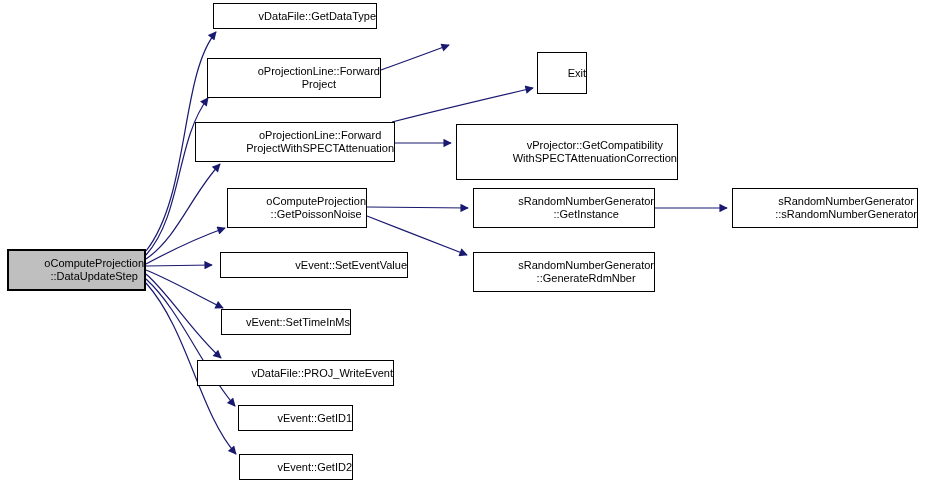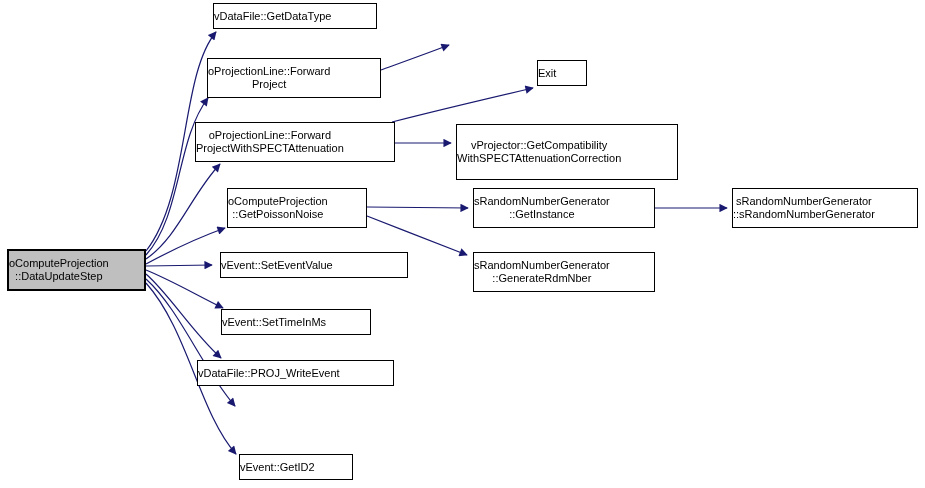--- a/index.html
+++ b/index.html
@@ -16,21 +16,21 @@
     left: 0; top: 0;
     width: 925px; height: 488px;
   }
   .node {
     position: absolute;
     box-sizing: border-box;
     background: #ffffff;
     border: 1px solid #000000;
     display: flex;
     align-items: center;
-    justify-content: flex-start;
+    justify-content: flex-end;
     text-align: center;
     color: #000000;
     font-size: 11px;
     line-height: 13px;
     cursor: pointer;
   }
   .node .lbl { white-space: pre-line; }
   .node.focus {
     background: #bfbfbf;
     border-width: 2px;
@@ -91,35 +91,38 @@
 
   <div class="node" style="left:227px;top:188px;width:140px;height:40px">
     <span class="lbl">oComputeProjection
 ::GetPoissonNoise</span>
   </div>
 
   <div class="node" style="left:220px;top:252px;width:188px;height:26px">
     <span class="lbl">vEvent::SetEventValue</span>
   </div>
 
-  <div class="node" style="left:221px;top:309px;width:150px;height:26px">
+  <div class="node" style="left:221px;top:309px;width:130px;height:26px">
     <span class="lbl">vEvent::SetTimeInMs</span>
   </div>
 
   <div class="node" style="left:197px;top:360px;width:197px;height:26px">
     <span class="lbl">vDataFile::PROJ_WriteEvent</span>
   </div>
 
+  <div class="node" style="left:238px;top:405px;width:115px;height:26px">
+    <span class="lbl">vEvent::GetID1</span>
+  </div>
 
   <div class="node" style="left:239px;top:454px;width:114px;height:26px">
     <span class="lbl">vEvent::GetID2</span>
   </div>
 
 
-  <div class="node" style="left:537px;top:60px;width:50px;height:26px">
+  <div class="node" style="left:537px;top:52px;width:50px;height:42px">
     <span class="lbl">Exit</span>
   </div>
 
   <div class="node" style="left:456px;top:124px;width:222px;height:56px">
     <span class="lbl">vProjector::GetCompatibility
 WithSPECTAttenuationCorrection</span>
   </div>
 
   <div class="node" style="left:473px;top:188px;width:182px;height:40px">
     <span class="lbl">sRandomNumberGenerator

